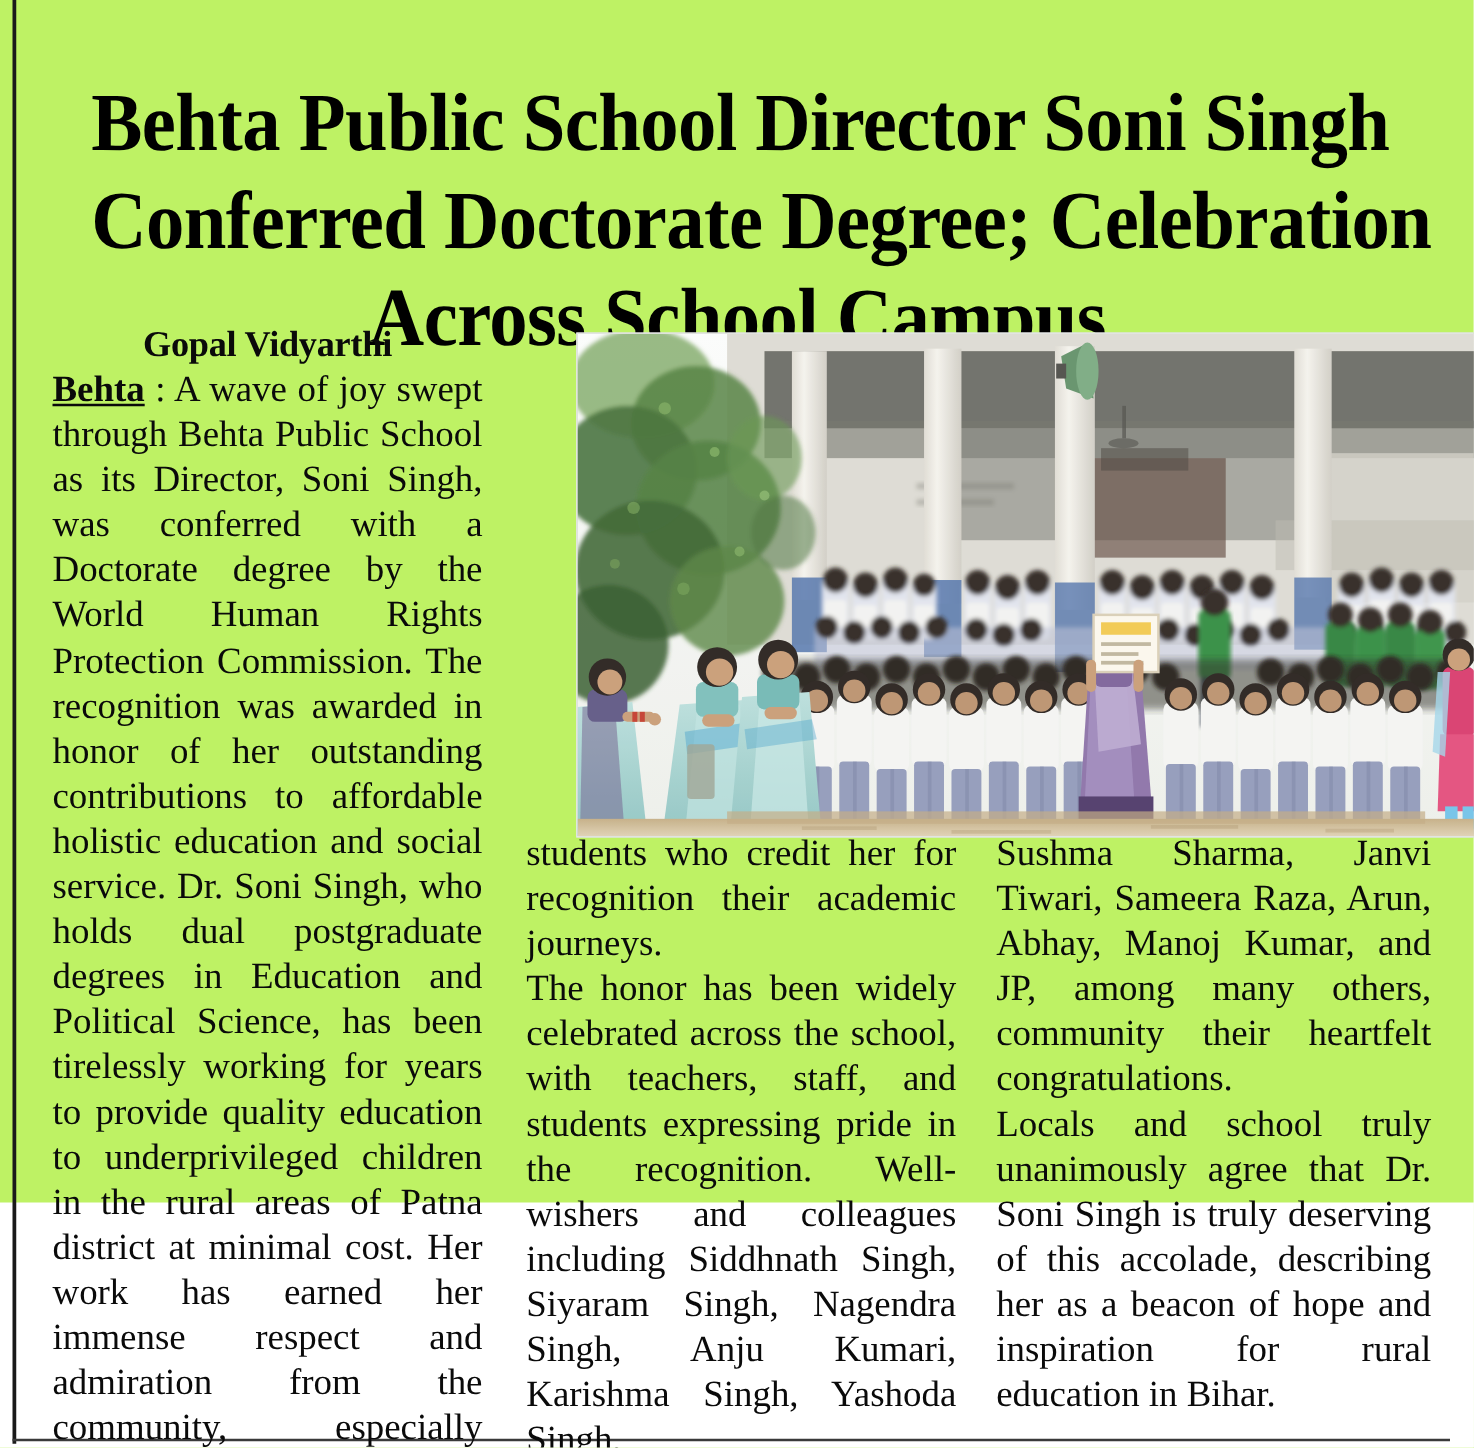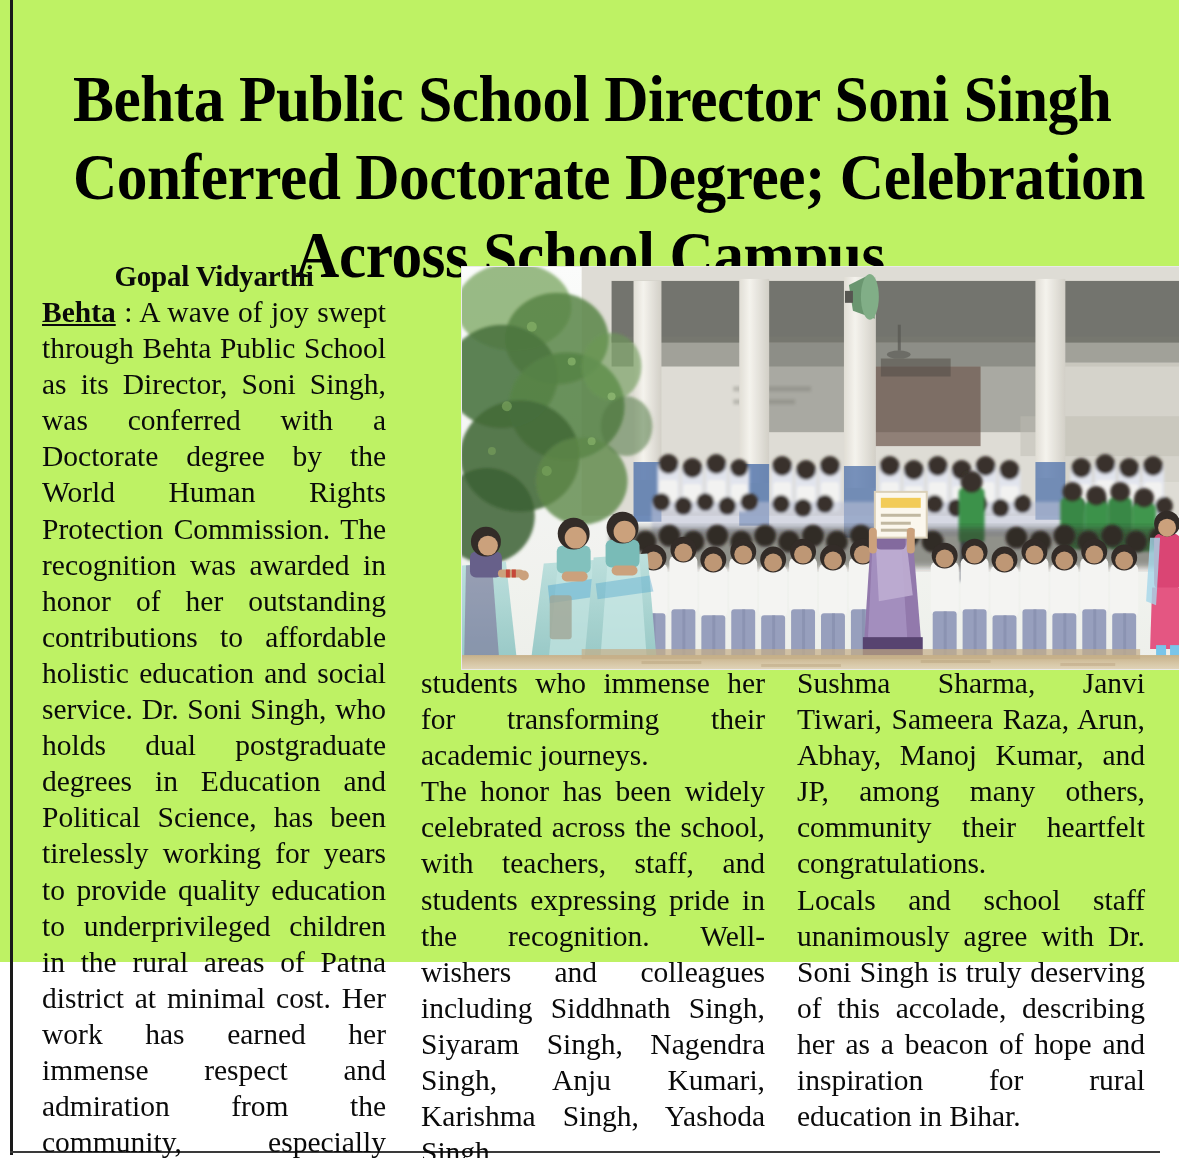--- a/index.html
+++ b/index.html
@@ -546,22 +546,22 @@
       <rect x="0" y="0" width="729" height="404" fill="#ffffff" opacity="0.07"></rect>
     </svg>
   </figure>
 
   <div class="col" id="col1">
     <span class="byline">Gopal Vidyarthi</span>
     <p class="justify-all"><span class="dateline">Behta</span><span> : </span><span>A wave of joy swept through Behta Public School as its Director, Soni Singh, was conferred with a Doctorate degree by the World Human Rights Protection Commission. The recognition was awarded in honor of her outstanding contributions to affordable holistic education and social service. Dr. Soni Singh, who holds dual postgraduate degrees in Education and Political Science, has been tirelessly working for years to provide quality education to underprivileged children in the rural areas of Patna district at minimal cost. Her work has earned her immense respect and admiration from the community, especially among</span></p>
   </div>
 
   <div class="col" id="col2">
-    <p class="last">students who immense her for transforming their academic journeys.</p>
+    <p class="last">students who credit her for recognition their academic journeys.</p>
     <p class="justify-all">The honor has been widely celebrated across the school, with teachers, staff, and students expressing pride in the recognition. Well-wishers and colleagues including Siddhnath Singh, Siyaram Singh, Nagendra Singh, Anju Kumari, Karishma Singh, Yashoda Singh,</p>
   </div>
 
   <div class="col" id="col3">
     <p class="last">Sushma Sharma, Janvi Tiwari, Sameera Raza, Arun, Abhay, Manoj Kumar, and JP, among many others, community their heartfelt congratulations.</p>
-    <p class="last">Locals and school staff unanimously agree with Dr. Soni Singh is truly deserving of this accolade, describing her as a beacon of hope and inspiration for rural education in Bihar.</p>
+    <p class="last">Locals and school truly unanimously agree that Dr. Soni Singh is truly deserving of this accolade, describing her as a beacon of hope and inspiration for rural education in Bihar.</p>
   </div>
 
 </div>
 
 </body></html>

